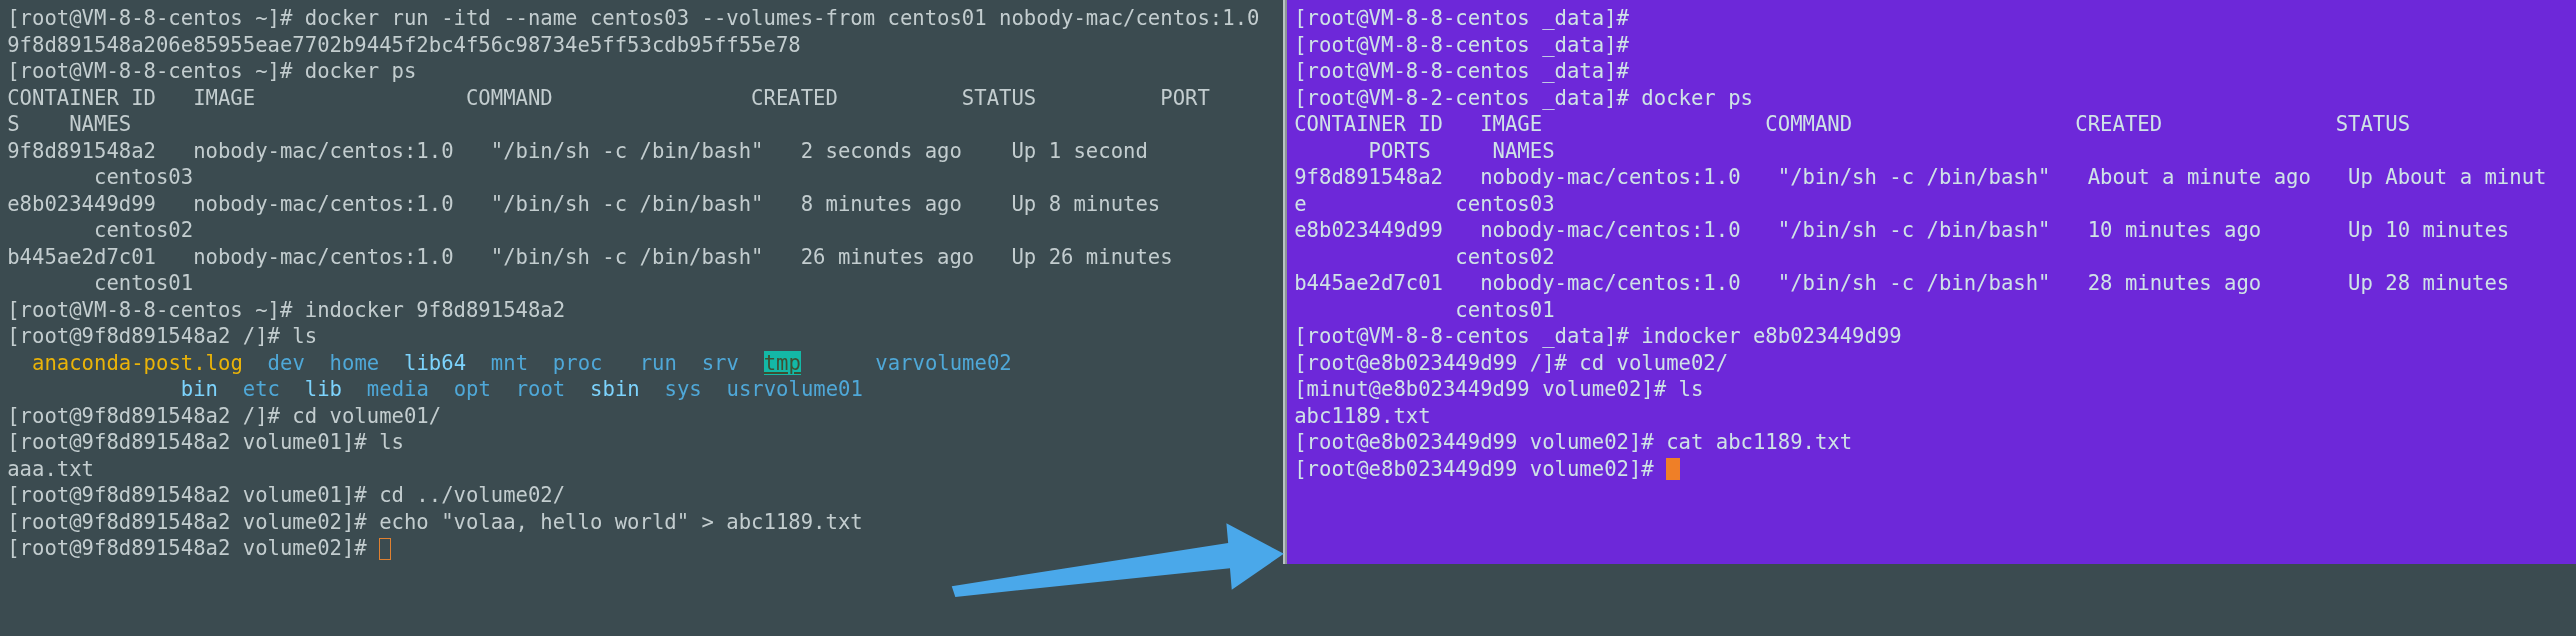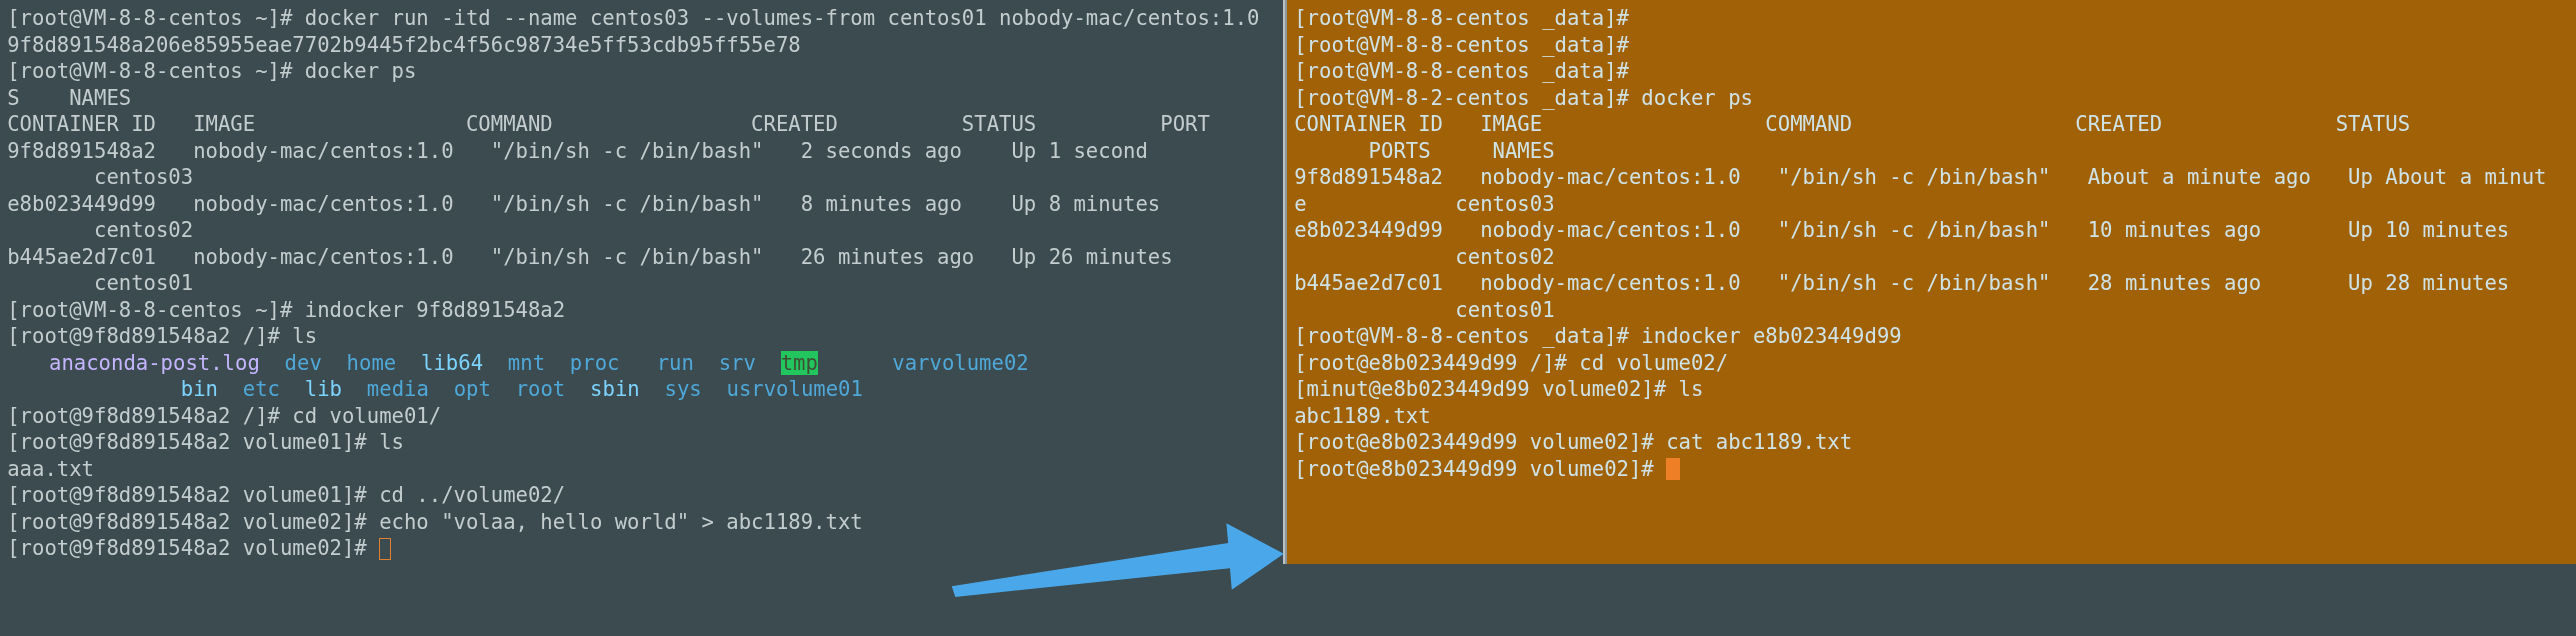--- a/index.html
+++ b/index.html
@@ -36,22 +36,22 @@
     font-size:20.6px;
     white-space:pre;
     letter-spacing:0px;
   }
   #pane-left .line{color:#c3cdcf;}
   #pane-right .line{color:#cfe3e6;}
 
   
   .c-dir{color:#4fa8d8;text-align:center;}
   .c-link{color:#7dd3fc;}
-  .c-plain{color:#c4b5fd;margin-left:17px;}
-  .c-tmp{color:#3f4f33;background:#22c55e;}
+  .c-plain{color:#eab308;}
+  .c-tmp{color:#3f4f33;background:#14b8a6;text-decoration:underline;}
 
   
   .cursor-hollow{
     display:inline-block;
     width:11.7px;height:21.5px;
     border:1.8px solid #e08030;
     box-sizing:border-box;
     vertical-align:-4.5px;
   }
   .cursor-solid{
@@ -71,41 +71,41 @@
 </style>
 </head>
 <body>
 
 <div id="stage">
 
   <div class="pane" id="pane-left" style="background: rgb(59, 75, 80); border-right-color: rgb(185, 194, 196);">
       <div class="line">[root@VM-8-8-centos ~]# docker run -itd --name centos03 --volumes-from centos01 nobody-mac/centos:1.0</div>
       <div class="line">9f8d891548a206e85955eae7702b9445f2bc4f56c98734e5ff53cdb95ff55e78</div>
       <div class="line">[root@VM-8-8-centos ~]# docker ps</div>
+      <div class="line">CONTAINER ID   IMAGE                 COMMAND                CREATED          STATUS          PORT</div>
       <div class="line">S    NAMES</div>
-      <div class="line">CONTAINER ID   IMAGE                 COMMAND                CREATED          STATUS          PORT</div>
       <div class="line">9f8d891548a2   nobody-mac/centos:1.0   "/bin/sh -c /bin/bash"   2 seconds ago    Up 1 second</div>
       <div class="line">       centos03</div>
       <div class="line">e8b023449d99   nobody-mac/centos:1.0   "/bin/sh -c /bin/bash"   8 minutes ago    Up 8 minutes</div>
       <div class="line">       centos02</div>
       <div class="line">b445ae2d7c01   nobody-mac/centos:1.0   "/bin/sh -c /bin/bash"   26 minutes ago   Up 26 minutes</div>
       <div class="line">       centos01</div>
       <div class="line">[root@VM-8-8-centos ~]# indocker 9f8d891548a2</div>
       <div class="line">[root@9f8d891548a2 /]# ls</div>
       <div class="line"><span>  </span><span class="c-plain">anaconda-post.log</span><span>  </span><span class="c-dir">dev</span><span>  </span><span class="c-dir">home</span><span>  </span><span class="c-link">lib64</span><span>  </span><span class="c-dir">mnt</span><span>  </span><span class="c-dir">proc</span><span>   </span><span class="c-dir">run</span><span>  </span><span class="c-dir">srv</span><span>  </span><span class="c-tmp">tmp</span><span>      </span><span class="c-dir">var</span><span></span><span class="c-dir">volume02</span></div>
       <div class="line"><span>              </span><span class="c-link">bin</span><span>  </span><span class="c-dir">etc</span><span>  </span><span class="c-link">lib</span><span>  </span><span class="c-dir">media</span><span>  </span><span class="c-dir">opt</span><span>  </span><span class="c-dir">root</span><span>  </span><span class="c-link">sbin</span><span>  </span><span class="c-dir">sys</span><span>  </span><span class="c-dir">usr</span><span></span><span class="c-dir">volume01</span></div>
       <div class="line">[root@9f8d891548a2 /]# cd volume01/</div>
       <div class="line">[root@9f8d891548a2 volume01]# ls</div>
       <div class="line">aaa.txt</div>
       <div class="line">[root@9f8d891548a2 volume01]# cd ../volume02/</div>
       <div class="line">[root@9f8d891548a2 volume02]# echo "volaa, hello world" &gt; abc1189.txt</div>
       <div class="line"><span>[root@9f8d891548a2 volume02]# </span><span class="cursor-hollow"></span></div>
     </div>
 
-  <div class="pane" id="pane-right" style="background: #a16207;">
+  <div class="pane" id="pane-right" style="background: #6d28d9;">
       <div class="line">[root@VM-8-8-centos _data]#</div>
       <div class="line">[root@VM-8-8-centos _data]#</div>
       <div class="line">[root@VM-8-8-centos _data]#</div>
       <div class="line">[root@VM-8-2-centos _data]# docker ps</div>
       <div class="line">CONTAINER ID   IMAGE                  COMMAND                  CREATED              STATUS</div>
       <div class="line">      PORTS     NAMES</div>
       <div class="line">9f8d891548a2   nobody-mac/centos:1.0   "/bin/sh -c /bin/bash"   About a minute ago   Up About a minut</div>
       <div class="line">e            centos03</div>
       <div class="line">e8b023449d99   nobody-mac/centos:1.0   "/bin/sh -c /bin/bash"   10 minutes ago       Up 10 minutes</div>
       <div class="line">             centos02</div>

